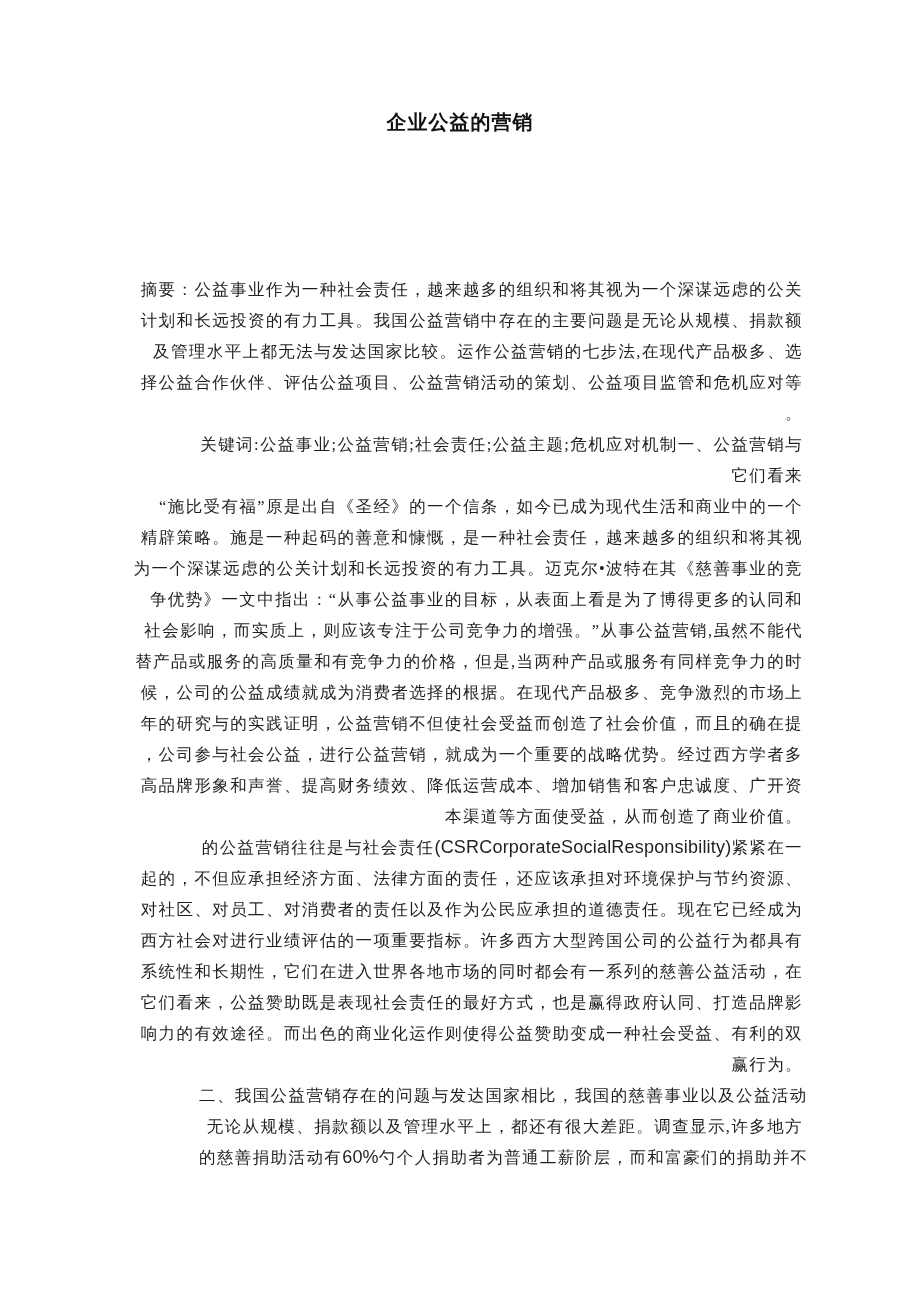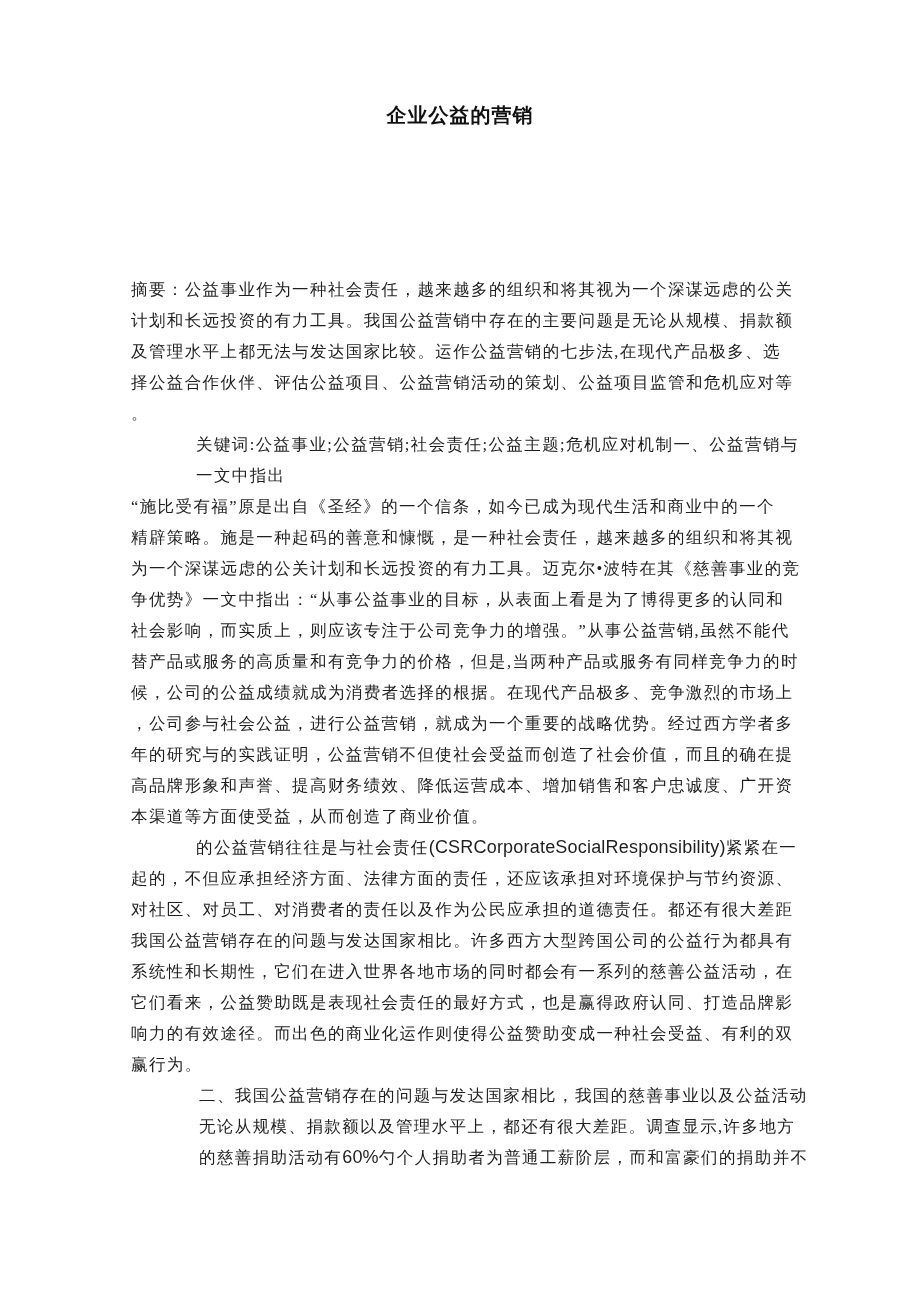--- a/index.html
+++ b/index.html
@@ -6,39 +6,40 @@
   .page {
     position: relative;
     width: 920px;
     height: 1303px;
     background: var(--page-bg, #ffffff);
     overflow: hidden;
     font-family: "Liberation Serif", serif;
   }
   .doc-title {
     position: absolute;
-    top: 101px;
+    top: 108px;
     left: 0;
     width: 920px;
     margin: 0;
     text-align: center;
     font-family: "Liberation Sans", sans-serif;
     font-weight: bold;
     font-size: 20px;
     line-height: 28px;
     letter-spacing: 1px;
     color: var(--title-color, #111111);
   }
   .doc-body {
     position: absolute;
     top: 274px;
     left: 131px;
     width: 672px;
     color: var(--text-color, #1f1f1f);
     font-size: 16.5px;
+    text-align: right;
   }
   .paragraph { margin: 0; padding: 0; }
   .line {
     height: 31px;
     line-height: 31px;
     letter-spacing: 1.4px;
     white-space: nowrap;
   }
   .latin {
     font-family: "Liberation Sans", sans-serif;
@@ -54,40 +55,40 @@
   <div class="doc-body">
       <div class="paragraph">
         <div class="line">摘要：公益事业作为一种社会责任，越来越多的组织和将其视为一个深谋远虑的公关</div>
         <div class="line">计划和长远投资的有力工具。我国公益营销中存在的主要问题是无论从规模、捐款额</div>
         <div class="line">及管理水平上都无法与发达国家比较。运作公益营销的七步法,在现代产品极多、选</div>
         <div class="line">择公益合作伙伴、评估公益项目、公益营销活动的策划、公益项目监管和危机应对等</div>
         <div class="line">。</div>
       </div>
       <div class="paragraph">
         <div class="line" style="margin-left: 65px;">关键词:公益事业;公益营销;社会责任;公益主题;危机应对机制一、公益营销与</div>
-        <div class="line" style="margin-left: 65px;">一文中指出</div>
+        <div class="line" style="margin-left: 65px;">它们看来</div>
       </div>
       <div class="paragraph">
         <div class="line">“施比受有福”原是出自《圣经》的一个信条，如今已成为现代生活和商业中的一个</div>
         <div class="line">精辟策略。施是一种起码的善意和慷慨，是一种社会责任，越来越多的组织和将其视</div>
         <div class="line">为一个深谋远虑的公关计划和长远投资的有力工具。迈克尔•波特在其《慈善事业的竞</div>
         <div class="line">争优势》一文中指出：“从事公益事业的目标，从表面上看是为了博得更多的认同和</div>
         <div class="line">社会影响，而实质上，则应该专注于公司竞争力的增强。”从事公益营销,虽然不能代</div>
         <div class="line">替产品或服务的高质量和有竞争力的价格，但是,当两种产品或服务有同样竞争力的时</div>
         <div class="line">候，公司的公益成绩就成为消费者选择的根据。在现代产品极多、竞争激烈的市场上</div>
+        <div class="line">年的研究与的实践证明，公益营销不但使社会受益而创造了社会价值，而且的确在提</div>
         <div class="line">，公司参与社会公益，进行公益营销，就成为一个重要的战略优势。经过西方学者多</div>
-        <div class="line">年的研究与的实践证明，公益营销不但使社会受益而创造了社会价值，而且的确在提</div>
         <div class="line">高品牌形象和声誉、提高财务绩效、降低运营成本、增加销售和客户忠诚度、广开资</div>
         <div class="line">本渠道等方面使受益，从而创造了商业价值。</div>
       </div>
       <div class="paragraph">
         <div class="line" style="margin-left: 65px;">的公益营销往往是与社会责任<span class="latin">(CSRCorporateSocialResponsibility)</span>紧紧在一</div>
         <div class="line">起的，不但应承担经济方面、法律方面的责任，还应该承担对环境保护与节约资源、</div>
-        <div class="line">对社区、对员工、对消费者的责任以及作为公民应承担的道德责任。都还有很大差距</div>
-        <div class="line">我国公益营销存在的问题与发达国家相比。许多西方大型跨国公司的公益行为都具有</div>
+        <div class="line">对社区、对员工、对消费者的责任以及作为公民应承担的道德责任。现在它已经成为</div>
+        <div class="line">西方社会对进行业绩评估的一项重要指标。许多西方大型跨国公司的公益行为都具有</div>
         <div class="line">系统性和长期性，它们在进入世界各地市场的同时都会有一系列的慈善公益活动，在</div>
         <div class="line">它们看来，公益赞助既是表现社会责任的最好方式，也是赢得政府认同、打造品牌影</div>
         <div class="line">响力的有效途径。而出色的商业化运作则使得公益赞助变成一种社会受益、有利的双</div>
         <div class="line">赢行为。</div>
       </div>
       <div class="paragraph">
         <div class="line" style="margin-left: 68px;">二、我国公益营销存在的问题与发达国家相比，我国的慈善事业以及公益活动</div>
         <div class="line" style="margin-left: 68px;">无论从规模、捐款额以及管理水平上，都还有很大差距。调查显示,许多地方</div>
         <div class="line" style="margin-left: 68px;">的慈善捐助活动有<span class="latin">60%</span>勺个人捐助者为普通工薪阶层，而和富豪们的捐助并不</div>
       </div>

